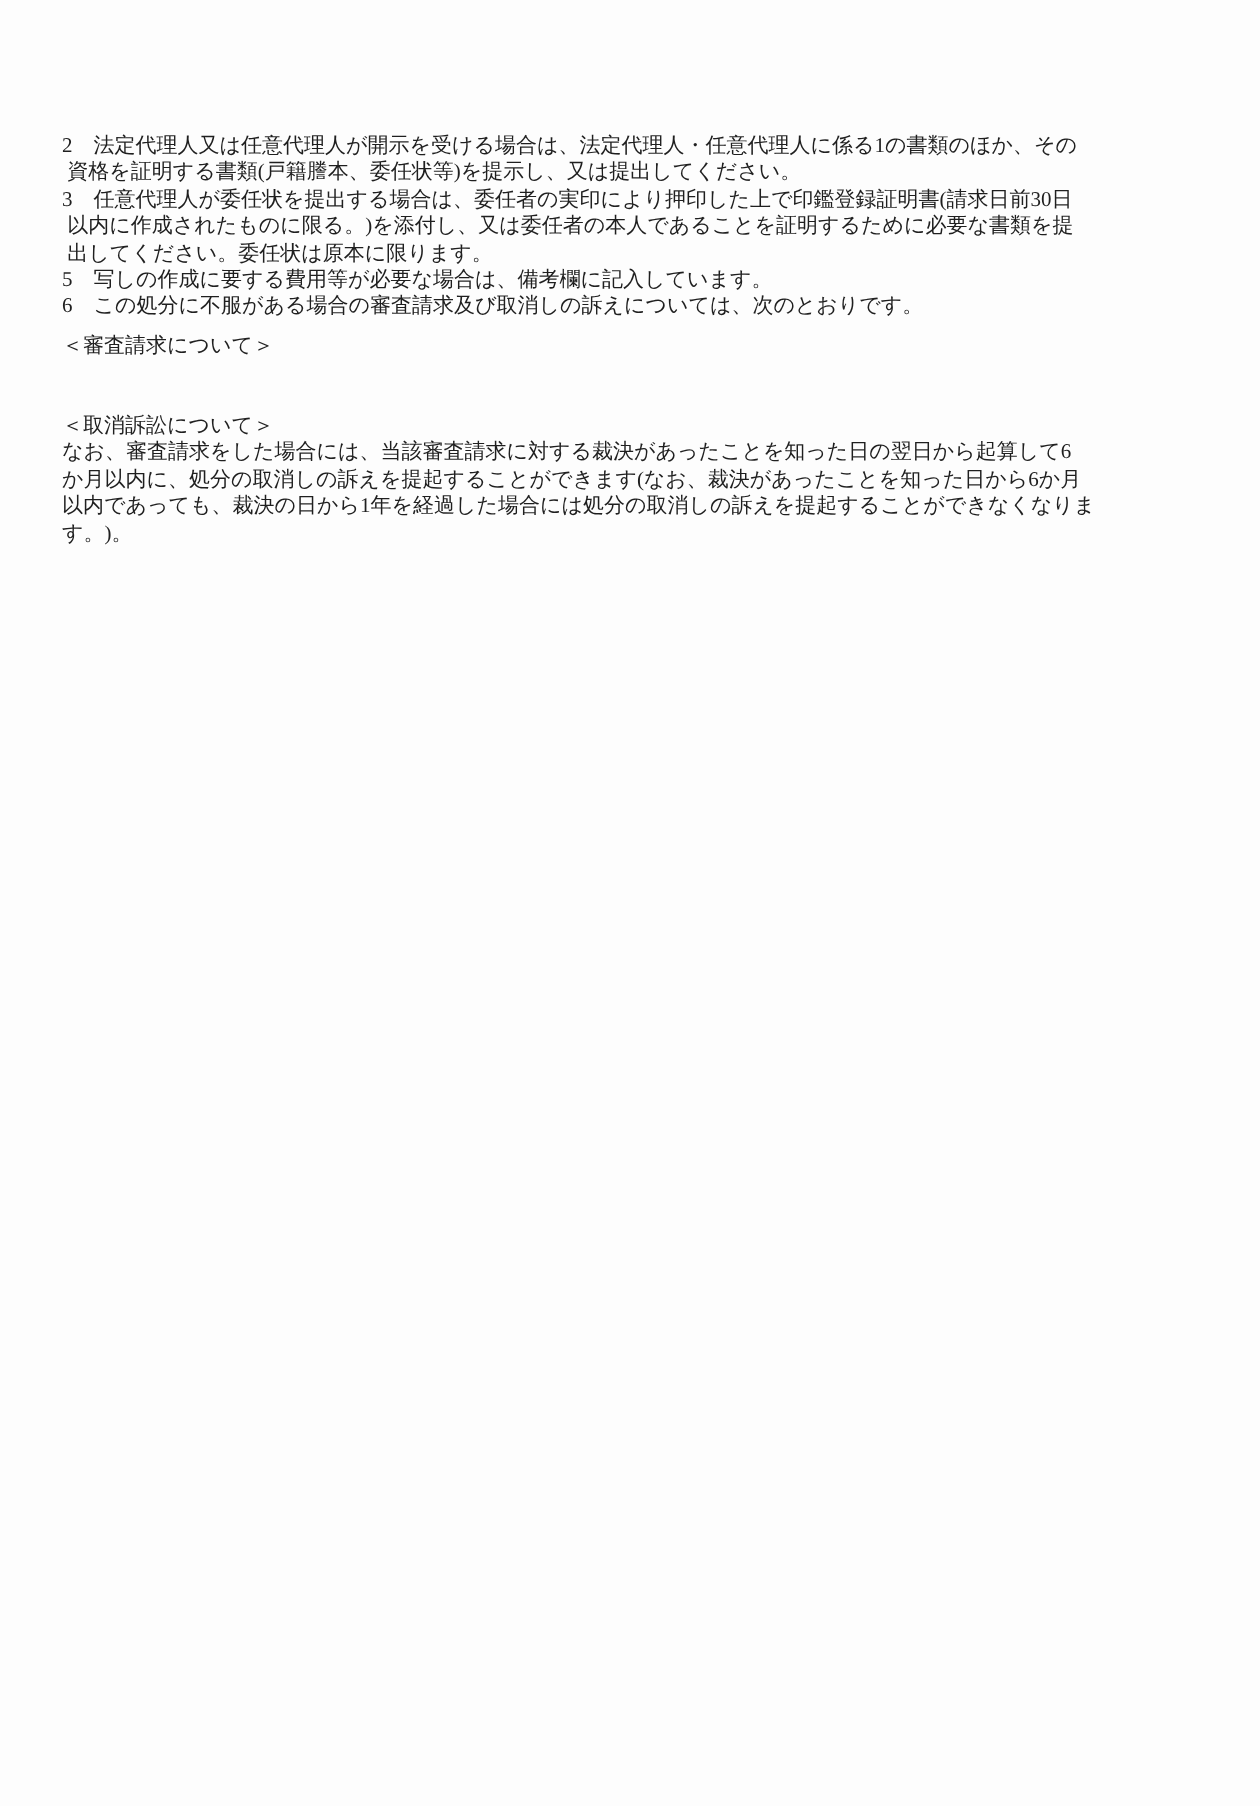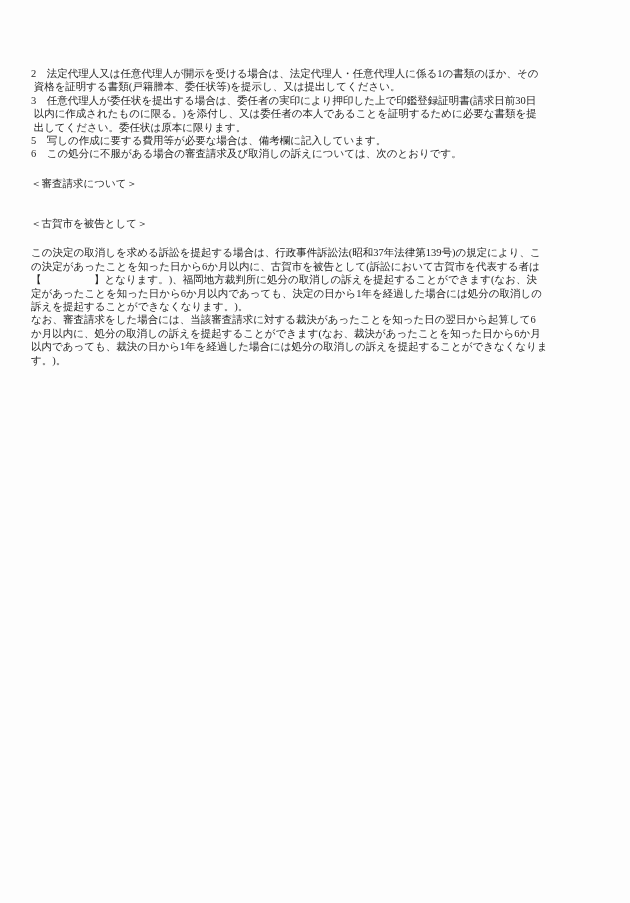--- a/index.html
+++ b/index.html
@@ -21,47 +21,42 @@
     font-family: "Liberation Serif", "DejaVu Serif", serif;
     font-size: 10.5px;
     line-height: 13.4px;
     color: #1f1f1f;
   }
   .block {
     white-space: pre-wrap;
     word-break: break-all;
     margin: 0;
   }
-  .gap-1 { margin-top: 16px; }   
+  .gap-1 { margin-top: 6px; }   
   .gap-2 { margin-top: 26.8px; }   
 </style>
 </head>
 <body>
 
 <div class="sheet">
 
   <div>
     <div class="block">2　法定代理人又は任意代理人が開示を受ける場合は、法定代理人・任意代理人に係る1の書類のほか、その
  資格を証明する書類(戸籍謄本、委任状等)を提示し、又は提出してください。</div>
     <div class="block">3　任意代理人が委任状を提出する場合は、委任者の実印により押印した上で印鑑登録証明書(請求日前30日
  以内に作成されたものに限る。)を添付し、又は委任者の本人であることを証明するために必要な書類を提
  出してください。委任状は原本に限ります。</div>
     <div class="block">5　写しの作成に要する費用等が必要な場合は、備考欄に記入しています。</div>
     <div class="block">6　この処分に不服がある場合の審査請求及び取消しの訴えについては、次のとおりです。</div>
   </div>
 
   <div class="block gap-1">＜審査請求について＞</div>
 
 
-  <div class="block gap-2">＜古賀市を被告として＞</div>
+  <div class="block gap-2">＜取消訴訟について＞</div>
 
-  <div class="block gap-1">この決定の取消しを求める訴訟を提起する場合は、行政事件訴訟法(昭和37年法律第139号)の規定により、こ
-の決定があったことを知った日から6か月以内に、古賀市を被告として(訴訟において古賀市を代表する者は
-【　　　　　】となります。)、福岡地方裁判所に処分の取消しの訴えを提起することができます(なお、決
-定があったことを知った日から6か月以内であっても、決定の日から1年を経過した場合には処分の取消しの
-訴えを提起することができなくなります。)。</div>
 
   <div class="block">なお、審査請求をした場合には、当該審査請求に対する裁決があったことを知った日の翌日から起算して6
 か月以内に、処分の取消しの訴えを提起することができます(なお、裁決があったことを知った日から6か月
 以内であっても、裁決の日から1年を経過した場合には処分の取消しの訴えを提起することができなくなりま
 す。)。</div>
 
 </div>
 
 </body></html>

